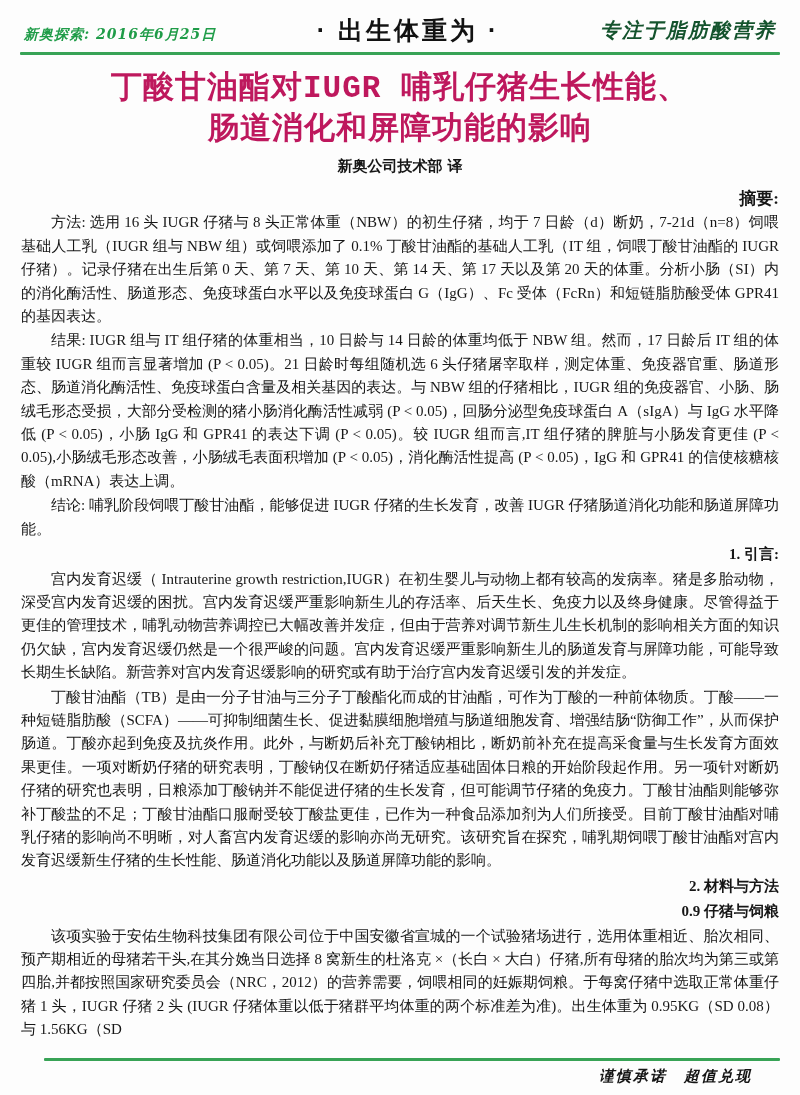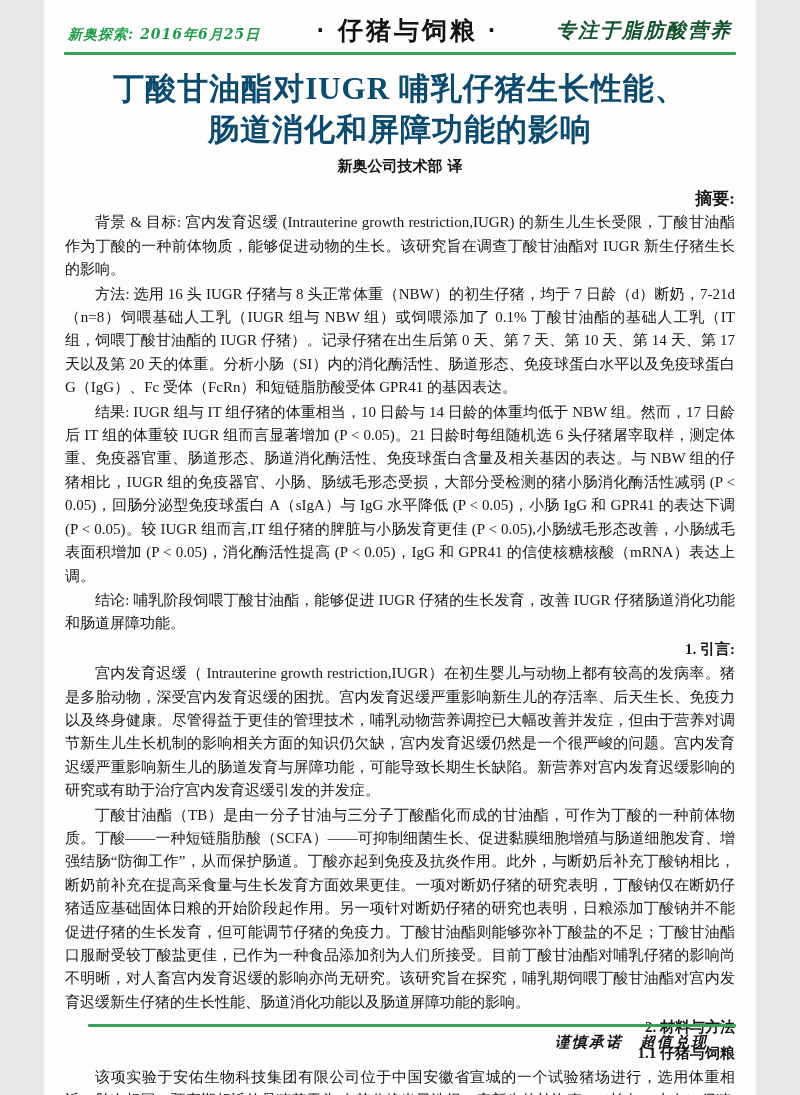--- a/index.html
+++ b/index.html
@@ -1,18 +1,18 @@
 <!DOCTYPE html>
 <html><head>
 <meta charset="utf-8">
 <style>
   html,body { margin:0; padding:0; background:#e8e8e8; }
   .page {
     position:relative;
-    width:712px; height:1095px;
+    width:800px; height:1095px;
     margin:0 auto;
     background:#fdfdfd;
     overflow:hidden;
     font-family:"Liberation Serif", serif;
     color:#161616;
   }
   
   .header {
     display:flex; align-items:flex-end; justify-content:space-between;
     padding:14px 24px 5px 24px;
@@ -37,25 +37,25 @@
     padding-bottom:3px;
   }
   .rule {
     height:3px; margin:0 20px;
     background:#38a356;
     border-radius:1px;
   }
   
   .title-wrap { text-align:center; margin-top:13px; }
   .title-line {
-    font-family:Liberation Serif, serif;
+    font-family:Liberation Mono, monospace;
     font-weight:800;
     font-size:31px; line-height:41px;
     letter-spacing:1px;
-    color:#0c4a6e;
+    color:#be185d;
   }
   .translator {
     text-align:center;
     font-family:"DejaVu Serif", serif;
     font-weight:bold;
     font-size:15px;
     margin-top:7px;
   }
   
   .content {
@@ -68,66 +68,65 @@
   .h-abstract {
     font-size:17px; font-weight:bold;
     margin:2px 0 1px 0; text-align:right;
   }
   .body-p { margin:0 0 1px 0; text-indent:2em; }
   .h-section {
     font-weight:bold; margin:2px 0 1px 0; text-align:right;
   }
   
   .footer {
-    position:absolute; left:0; right:0; bottom:16px;
-    padding-bottom:27px;
+    position:absolute; left:0; right:0; bottom:0;
+    padding-bottom:9px;
     margin-left:24px;
   }
   .footer-text {
     text-align:right;
     padding-right:48px;
     margin-top:6px;
     font-family:"DejaVu Serif", serif;
     font-style:italic; font-weight:bold;
     font-size:15px; letter-spacing:2px;
     color:#151515;
   }
 </style>
 </head>
 <body>
 
 <div class="page">
 
   <div class="header">
     <span class="header-left">新奥探索: 2016年6月25日</span>
-    <span class="header-center">· 仔猪与饲粮 ·</span>
+    <span class="header-center">· 出生体重为 ·</span>
     <span class="header-right">专注于脂肪酸营养</span>
   </div>
   <div class="rule"></div>
 
   <div class="title-wrap">
     <div class="title-line">丁酸甘油酯对IUGR 哺乳仔猪生长性能、</div>
     <div class="title-line">肠道消化和屏障功能的影响</div>
     <div class="translator">新奥公司技术部 译</div>
   </div>
 
   <div class="content">
 
     <div class="h-abstract">摘要:</div>
-    <p class="body-p">背景 &amp; 目标: 宫内发育迟缓 (Intrauterine growth restriction,IUGR) 的新生儿生长受限，丁酸甘油酯作为丁酸的一种前体物质，能够促进动物的生长。该研究旨在调查丁酸甘油酯对 IUGR 新生仔猪生长的影响。</p>
     <p class="body-p">方法: 选用 16 头 IUGR 仔猪与 8 头正常体重（NBW）的初生仔猪，均于 7 日龄（d）断奶，7-21d（n=8）饲喂基础人工乳（IUGR 组与 NBW 组）或饲喂添加了 0.1% 丁酸甘油酯的基础人工乳（IT 组，饲喂丁酸甘油酯的 IUGR 仔猪）。记录仔猪在出生后第 0 天、第 7 天、第 10 天、第 14 天、第 17 天以及第 20 天的体重。分析小肠（SI）内的消化酶活性、肠道形态、免疫球蛋白水平以及免疫球蛋白 G（IgG）、Fc 受体（FcRn）和短链脂肪酸受体 GPR41 的基因表达。</p>
     <p class="body-p">结果: IUGR 组与 IT 组仔猪的体重相当，10 日龄与 14 日龄的体重均低于 NBW 组。然而，17 日龄后 IT 组的体重较 IUGR 组而言显著增加 (P &lt; 0.05)。21 日龄时每组随机选 6 头仔猪屠宰取样，测定体重、免疫器官重、肠道形态、肠道消化酶活性、免疫球蛋白含量及相关基因的表达。与 NBW 组的仔猪相比，IUGR 组的免疫器官、小肠、肠绒毛形态受损，大部分受检测的猪小肠消化酶活性减弱 (P &lt; 0.05)，回肠分泌型免疫球蛋白 A（sIgA）与 IgG 水平降低 (P &lt; 0.05)，小肠 IgG 和 GPR41 的表达下调 (P &lt; 0.05)。较 IUGR 组而言,IT 组仔猪的脾脏与小肠发育更佳 (P &lt; 0.05),小肠绒毛形态改善，小肠绒毛表面积增加 (P &lt; 0.05)，消化酶活性提高 (P &lt; 0.05)，IgG 和 GPR41 的信使核糖核酸（mRNA）表达上调。</p>
     <p class="body-p">结论: 哺乳阶段饲喂丁酸甘油酯，能够促进 IUGR 仔猪的生长发育，改善 IUGR 仔猪肠道消化功能和肠道屏障功能。</p>
 
     <div class="h-section">1. 引言:</div>
     <p class="body-p">宫内发育迟缓（ Intrauterine growth restriction,IUGR）在初生婴儿与动物上都有较高的发病率。猪是多胎动物，深受宫内发育迟缓的困扰。宫内发育迟缓严重影响新生儿的存活率、后天生长、免疫力以及终身健康。尽管得益于更佳的管理技术，哺乳动物营养调控已大幅改善并发症，但由于营养对调节新生儿生长机制的影响相关方面的知识仍欠缺，宫内发育迟缓仍然是一个很严峻的问题。宫内发育迟缓严重影响新生儿的肠道发育与屏障功能，可能导致长期生长缺陷。新营养对宫内发育迟缓影响的研究或有助于治疗宫内发育迟缓引发的并发症。</p>
     <p class="body-p">丁酸甘油酯（TB）是由一分子甘油与三分子丁酸酯化而成的甘油酯，可作为丁酸的一种前体物质。丁酸——一种短链脂肪酸（SCFA）——可抑制细菌生长、促进黏膜细胞增殖与肠道细胞发育、增强结肠“防御工作”，从而保护肠道。丁酸亦起到免疫及抗炎作用。此外，与断奶后补充丁酸钠相比，断奶前补充在提高采食量与生长发育方面效果更佳。一项对断奶仔猪的研究表明，丁酸钠仅在断奶仔猪适应基础固体日粮的开始阶段起作用。另一项针对断奶仔猪的研究也表明，日粮添加丁酸钠并不能促进仔猪的生长发育，但可能调节仔猪的免疫力。丁酸甘油酯则能够弥补丁酸盐的不足；丁酸甘油酯口服耐受较丁酸盐更佳，已作为一种食品添加剂为人们所接受。目前丁酸甘油酯对哺乳仔猪的影响尚不明晰，对人畜宫内发育迟缓的影响亦尚无研究。该研究旨在探究，哺乳期饲喂丁酸甘油酯对宫内发育迟缓新生仔猪的生长性能、肠道消化功能以及肠道屏障功能的影响。</p>
 
     <div class="h-section">2. 材料与方法</div>
-    <div class="h-section">1.1 仔猪与饲粮</div>
+    <div class="h-section">0.9 仔猪与饲粮</div>
     <p class="body-p">该项实验于安佑生物科技集团有限公司位于中国安徽省宣城的一个试验猪场进行，选用体重相近、胎次相同、预产期相近的母猪若干头,在其分娩当日选择 8 窝新生的杜洛克 ×（长白 × 大白）仔猪,所有母猪的胎次均为第三或第四胎,并都按照国家研究委员会（NRC，2012）的营养需要，饲喂相同的妊娠期饲粮。于每窝仔猪中选取正常体重仔猪 1 头，IUGR 仔猪 2 头 (IUGR 仔猪体重以低于猪群平均体重的两个标准差为准)。出生体重为 0.95KG（SD 0.08）与 1.56KG（SD</p>
   </div>
 
   <div class="footer">
     <div class="rule"></div>
     <div class="footer-text">谨慎承诺　超值兑现</div>
   </div>
 
 </div>
 

